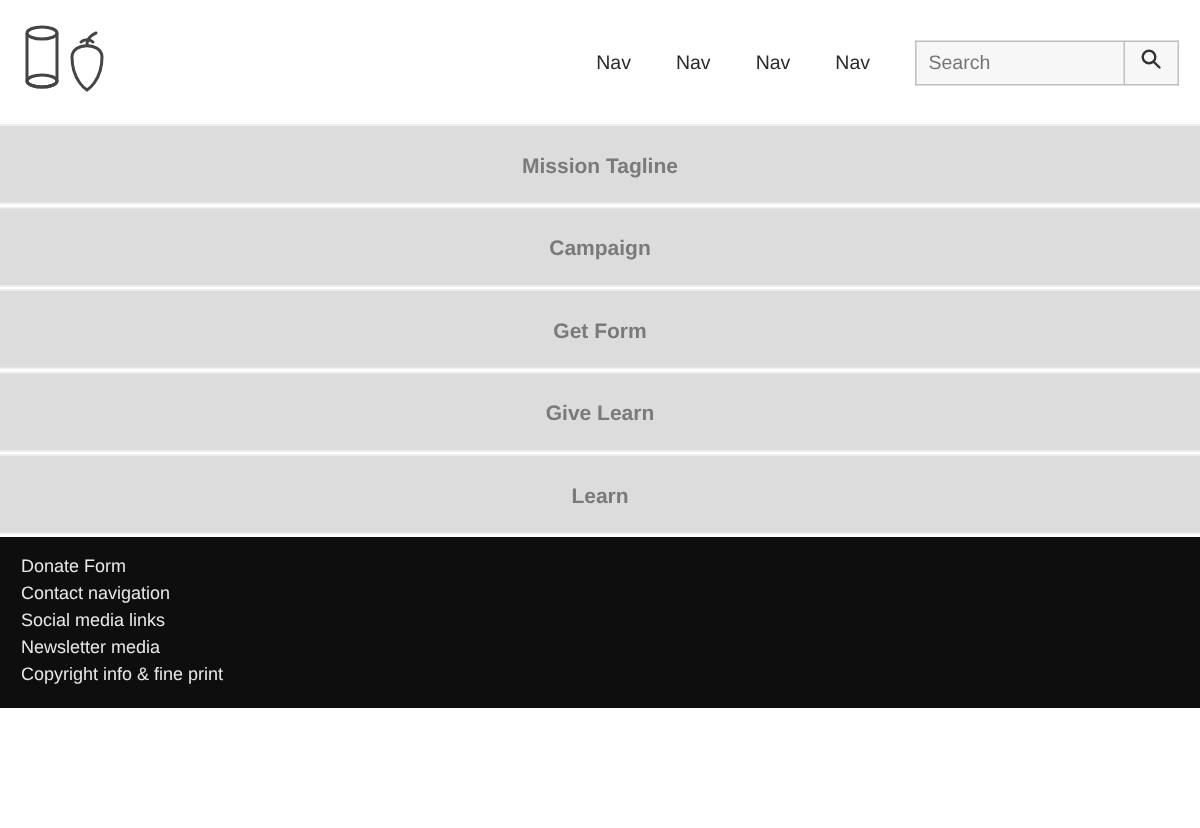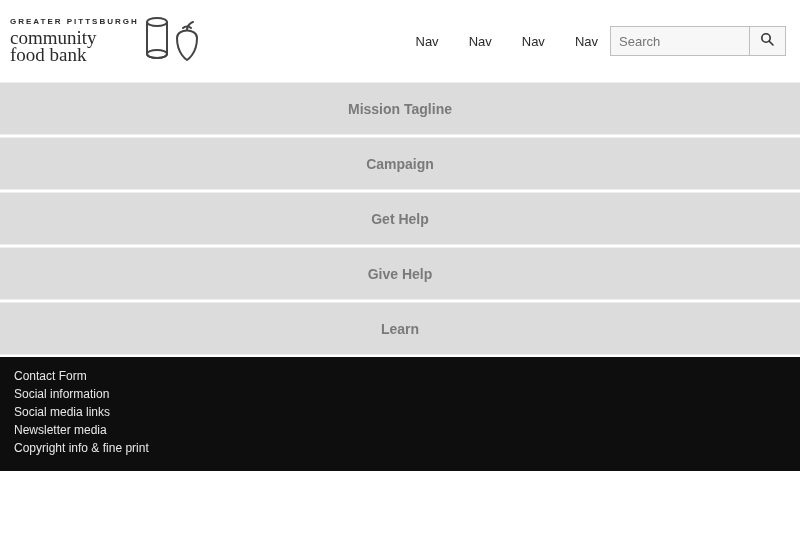--- a/index.html
+++ b/index.html
@@ -10,21 +10,21 @@
     justify-content: space-between;
     padding: 14px 14px 14px 10px;
     background: #fff;
   }
   .logo-wrap { display: flex; align-items: center; }
   .logo-text { display: flex; flex-direction: column; line-height: 1; color: #2a2a2a; }
   .logo-line1 { font-size: 8px; letter-spacing: 2px; font-weight: 600; text-transform: uppercase; margin-bottom: 2px; }
   .logo-line2 { font-size: 19px; font-family: Georgia, 'Times New Roman', serif; font-weight: 400; }
   .logo-line3 { font-size: 19px; font-family: Georgia, 'Times New Roman', serif; font-weight: 400; margin-top: -2px; }
   .logo-icon { margin-left: 4px; }
-  .nav-area { display: flex; align-items: center; gap: 12px; }
+  .nav-area { display: flex; align-items: center; gap: 30px; }
   .nav-links { display: flex; gap: 30px; }
   .nav-link { font-size: 13px; color: #2a2a2a; cursor: pointer; }
   .search-wrap { display: flex; align-items: stretch; }
   .search-input {
     width: 140px; height: 30px; border: 1px solid #bfbfbf; background: #f7f7f7;
     padding: 5px 8px; font-size: 13px; color: #999; outline: none;
   }
   .search-btn {
     width: 36px; height: 30px; border: 1px solid #bfbfbf; border-left: none;
     background: #f7f7f7; display: flex; align-items: center; justify-content: center; cursor: pointer;
@@ -40,25 +40,20 @@
     background: #0e0e0e; color: #e8e8e8; padding: 10px 14px 14px 14px;
     font-size: 12px; line-height: 1.5;
   }
   .footer div { }
 </style>
 </head>
 <body>
 
 <div class="header">
   <div class="logo-wrap">
-    <div class="logo-text">
-      <span class="logo-line1">GREATER PITTSBURGH</span>
-      <span class="logo-line2">community</span>
-      <span class="logo-line3">food bank</span>
-    </div>
     <span class="logo-icon">
       <svg width="64" height="50" viewBox="0 0 64 50">
         <g fill="none" stroke="#444" stroke-width="2">
           <ellipse cx="14" cy="8" rx="10" ry="4"></ellipse>
           <path d="M4 8 L4 40 A10 4 0 0 0 24 40 L24 8"></path>
           <ellipse cx="14" cy="40" rx="10" ry="4"></ellipse>
         </g>
         <g fill="none" stroke="#444" stroke-width="2">
           <path d="M34 24 C34 14 54 14 54 24 C54 40 44 46 44 46 C44 46 34 40 34 24 Z"></path>
           <path d="M44 16 C44 10 50 8 50 8" stroke-linecap="round"></path>
@@ -88,28 +83,28 @@
   </div>
 </div>
 
 <div class="slab">
   <span>Mission Tagline</span>
 </div>
 <div class="slab">
   <span>Campaign</span>
 </div>
 <div class="slab">
-  <span>Get Help</span>
+  <span>Get Form</span>
 </div>
 <div class="slab">
-  <span>Give Help</span>
+  <span>Give Learn</span>
 </div>
 <div class="slab">
   <span>Learn</span>
 </div>
 
 <div class="footer">
-  <div>Contact Form</div>
-  <div>Social information</div>
+  <div>Donate Form</div>
+  <div>Contact navigation</div>
   <div>Social media links</div>
   <div>Newsletter media</div>
   <div>Copyright info &amp; fine print</div>
 </div>
 
 </body></html>

